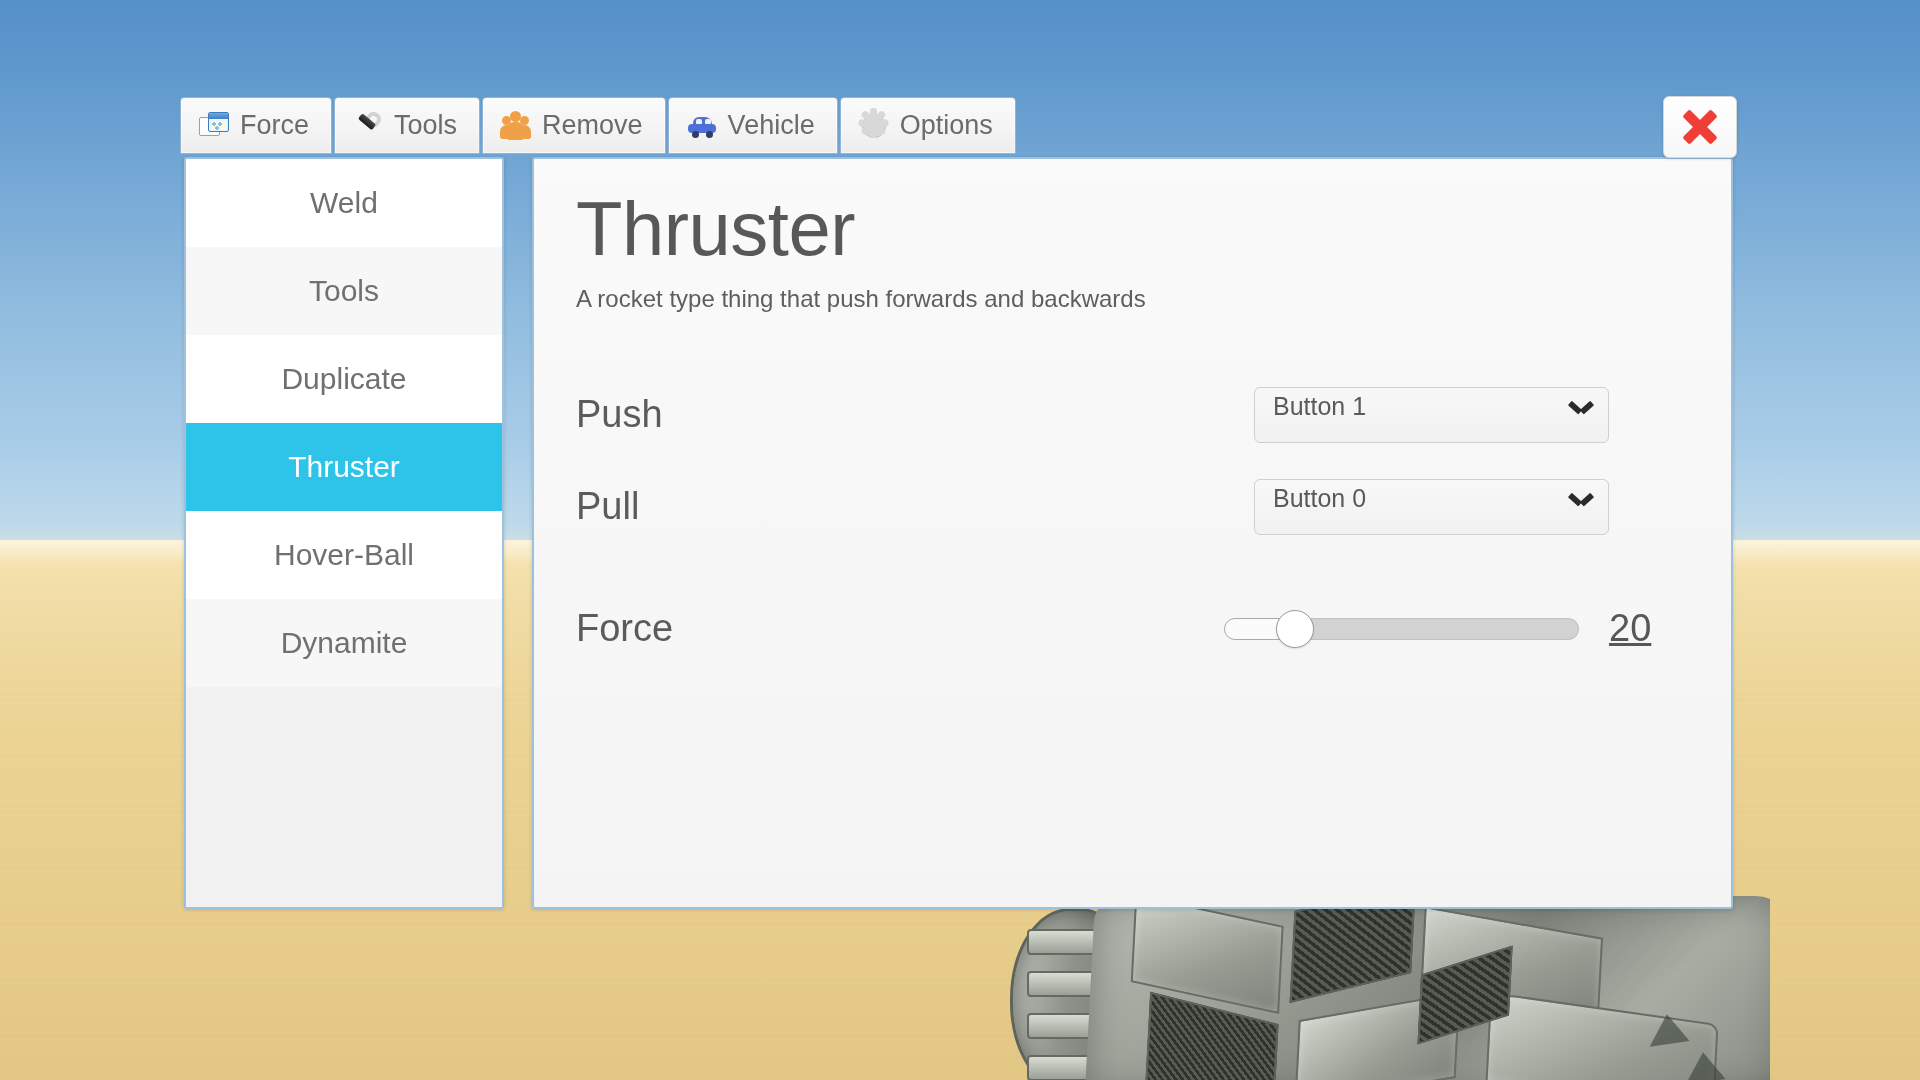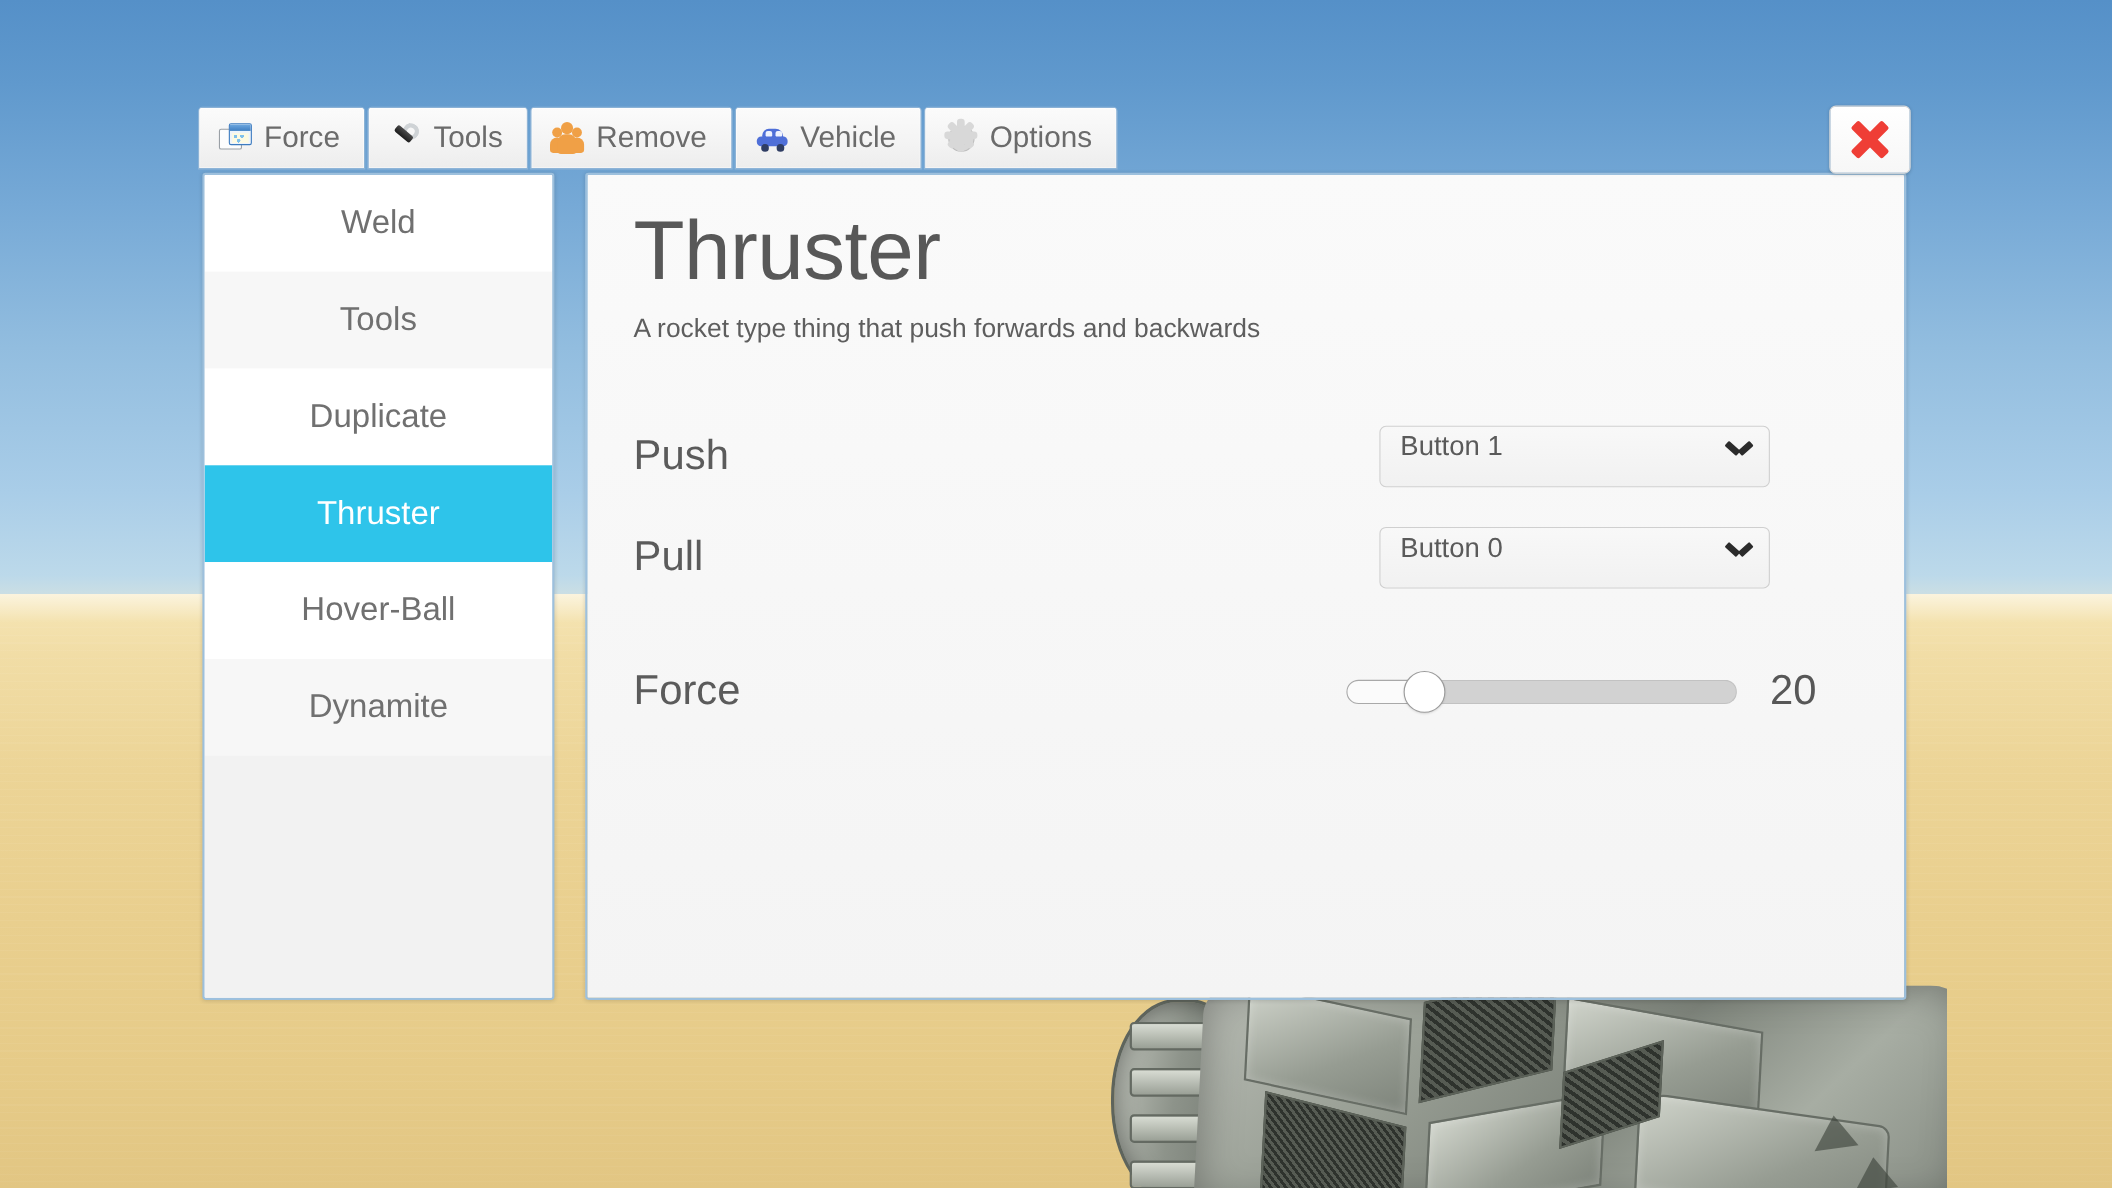--- a/index.html
+++ b/index.html
@@ -426,20 +426,21 @@
     background: #ffffff;
     border: 1px solid #9b9b9b;
     border-radius: 50%;
     box-shadow: 0 1px 2px rgba(0,0,0,.12);
   }
   .slider-value {
     font-size: 38px;
     color: #575757;
     min-width: 60px;
     text-align: left;
+    text-decoration: underline;
   }
 </style>
 </head>
 <body>
 
 <div id="scene">
 
   <div id="sky"></div>
   <div id="ground"></div>
 

